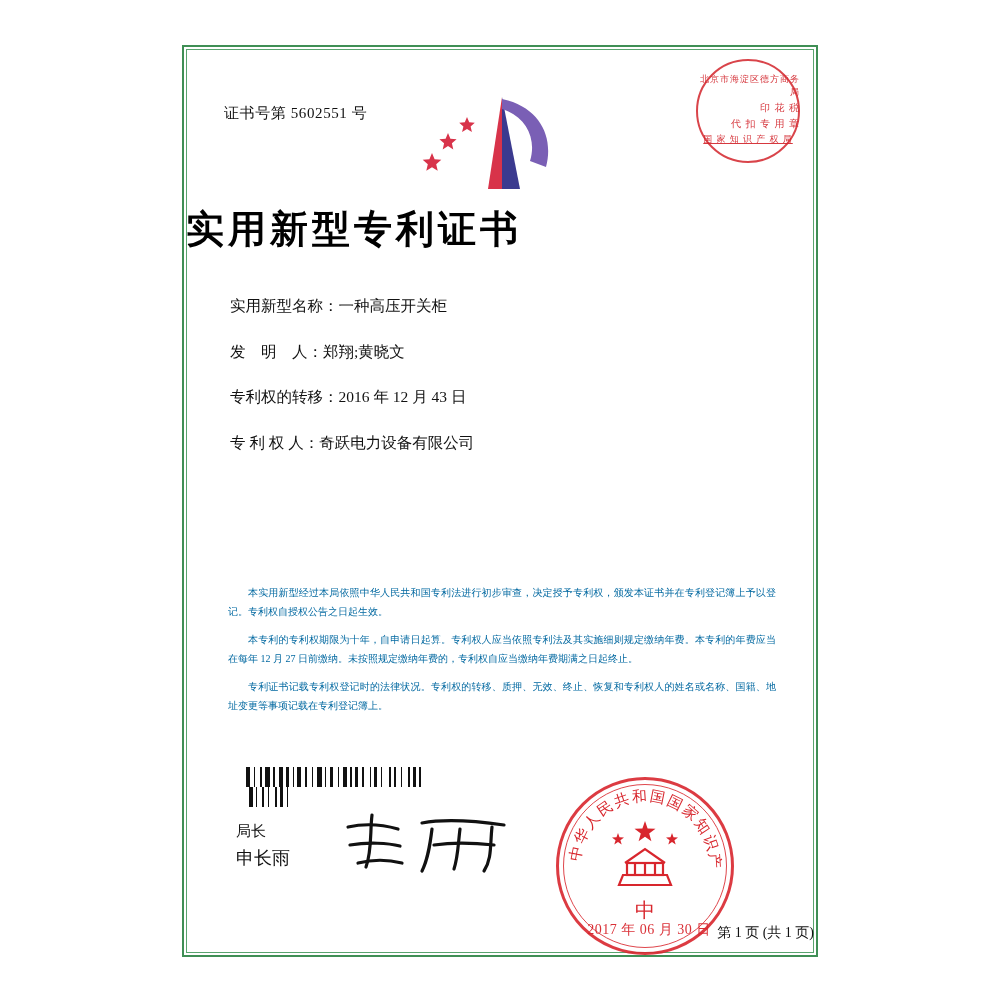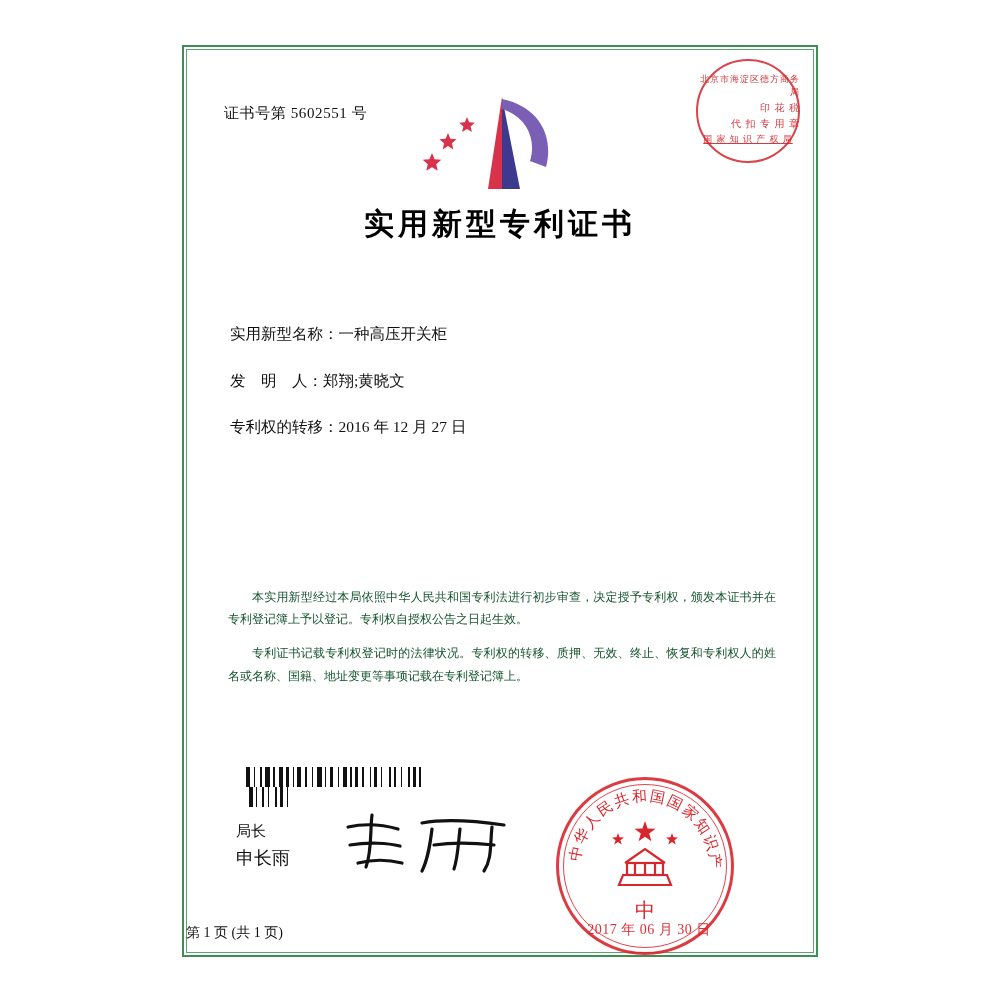--- a/index.html
+++ b/index.html
@@ -116,63 +116,61 @@
     opacity: 0.9;
     text-decoration: underline;
   }
 
   
   .title {
     position: absolute;
     left: 0;
     top: 155px;
     width: 628px;
-    text-align: center;
-    font-size: 30px;
+    font-size: 38px;
     font-weight: bold;
     letter-spacing: 4px;
     color: #000;
     font-family: "DejaVu Serif", serif;
   }
 
   
   .fields {
     position: absolute;
     left: 44px;
     top: 248px;
     width: 560px;
   }
   .field-row {
     font-size: 15.5px;
     line-height: 1.2;
     margin-bottom: 27px;
     color: #111;
     white-space: nowrap;
-    margin-top: 28px;
   }
   .field-label {
     display: inline;
   }
   .field-value {
     display: inline;
   }
 
   
   .paragraphs {
     position: absolute;
     left: 42px;
     top: 525px;
     width: 548px;
   }
   .para {
-    font-size: 12px;
+    font-size: 10px;
     line-height: 1.85;
     text-indent: 2em;
     text-align: justify;
-    color: #14532d;
+    color: #0369a1;
     margin-bottom: 2px;
   }
 
   
   .barcode {
     position: absolute;
     left: 60px;
     top: 718px;
     width: 178px;
     height: 20px;
@@ -245,21 +243,21 @@
     letter-spacing: 0.5px;
     opacity: 0.95;
   }
 
   
   .footer {
     position: absolute;
     left: 0;
     top: 875px;
     width: 628px;
-    text-align: left;
+    text-align: right;
     font-size: 14px;
     color: #111;
   }
 </style>
 </head>
 <body>
 
 <div class="certificate">
 
   <div class="border-outer"></div>
@@ -297,26 +295,30 @@
     <div class="title">实用新型专利证书</div>
 
     <div class="fields">
       <div class="field-row">
         <span class="field-label">实用新型名称：</span><span class="field-value">一种高压开关柜</span>
       </div>
       <div class="field-row">
         <span class="field-label">发　明　人：</span><span class="field-value">郑翔;黄晓文</span>
       </div>
       <div class="field-row">
-        <span class="field-label">专利权的转移：</span><span class="field-value">2016 年 12 月 27 日</span>
+        <span class="field-label">专利权的转移：</span><span class="field-value">2016 年 12 月 43 日</span>
+      </div>
+      <div class="field-row">
+        <span class="field-label">专 利 权 人：</span><span class="field-value">奇跃电力设备有限公司</span>
       </div>
     </div>
 
     <div class="paragraphs">
       <p class="para">本实用新型经过本局依照中华人民共和国专利法进行初步审查，决定授予专利权，颁发本证书并在专利登记簿上予以登记。专利权自授权公告之日起生效。</p>
+      <p class="para">本专利的专利权期限为十年，自申请日起算。专利权人应当依照专利法及其实施细则规定缴纳年费。本专利的年费应当在每年 12 月 27 日前缴纳。未按照规定缴纳年费的，专利权自应当缴纳年费期满之日起终止。</p>
       <p class="para">专利证书记载专利权登记时的法律状况。专利权的转移、质押、无效、终止、恢复和专利权人的姓名或名称、国籍、地址变更等事项记载在专利登记簿上。</p>
     </div>
 
     <div class="barcode"><span style="width: 4px; background: rgb(17, 17, 17);"></span><span style="width: 2px; background: transparent;"></span><span style="width: 1px; background: rgb(17, 17, 17);"></span><span style="width: 3px; background: transparent;"></span><span style="width: 2px; background: rgb(17, 17, 17);"></span><span style="width: 1px; background: transparent;"></span><span style="width: 5px; background: rgb(17, 17, 17);"></span><span style="width: 1px; background: transparent;"></span><span style="width: 2px; background: rgb(17, 17, 17);"></span><span style="width: 2px; background: transparent;"></span><span style="width: 4px; background: rgb(17, 17, 17);"></span><span style="width: 1px; background: transparent;"></span><span style="width: 3px; background: rgb(17, 17, 17);"></span><span style="width: 2px; background: transparent;"></span><span style="width: 1px; background: rgb(17, 17, 17);"></span><span style="width: 1px; background: transparent;"></span><span style="width: 4px; background: rgb(17, 17, 17);"></span><span style="width: 2px; background: transparent;"></span><span style="width: 2px; background: rgb(17, 17, 17);"></span><span style="width: 3px; background: transparent;"></span><span style="width: 1px; background: rgb(17, 17, 17);"></span><span style="width: 2px; background: transparent;"></span><span style="width: 5px; background: rgb(17, 17, 17);"></span><span style="width: 1px; background: transparent;"></span><span style="width: 1px; background: rgb(17, 17, 17);"></span><span style="width: 2px; background: transparent;"></span><span style="width: 3px; background: rgb(17, 17, 17);"></span><span style="width: 3px; background: transparent;"></span><span style="width: 1px; background: rgb(17, 17, 17);"></span><span style="width: 2px; background: transparent;"></span><span style="width: 4px; background: rgb(17, 17, 17);"></span><span style="width: 1px; background: transparent;"></span><span style="width: 2px; background: rgb(17, 17, 17);"></span><span style="width: 1px; background: transparent;"></span><span style="width: 3px; background: rgb(17, 17, 17);"></span><span style="width: 2px; background: transparent;"></span><span style="width: 2px; background: rgb(17, 17, 17);"></span><span style="width: 4px; background: transparent;"></span><span style="width: 1px; background: rgb(17, 17, 17);"></span><span style="width: 1px; background: transparent;"></span><span style="width: 3px; background: rgb(17, 17, 17);"></span><span style="width: 2px; background: transparent;"></span><span style="width: 1px; background: rgb(17, 17, 17);"></span><span style="width: 5px; background: transparent;"></span><span style="width: 2px; background: rgb(17, 17, 17);"></span><span style="width: 1px; background: transparent;"></span><span style="width: 2px; background: rgb(17, 17, 17);"></span><span style="width: 3px; background: transparent;"></span><span style="width: 1px; background: rgb(17, 17, 17);"></span><span style="width: 4px; background: transparent;"></span><span style="width: 2px; background: rgb(17, 17, 17);"></span><span style="width: 1px; background: transparent;"></span><span style="width: 3px; background: rgb(17, 17, 17);"></span><span style="width: 1px; background: transparent;"></span><span style="width: 2px; background: rgb(17, 17, 17);"></span><span style="width: 2px; background: transparent;"></span><span style="width: 4px; background: rgb(17, 17, 17);"></span><span style="width: 1px; background: transparent;"></span><span style="width: 1px; background: rgb(17, 17, 17);"></span><span style="width: 3px; background: transparent;"></span><span style="width: 2px; background: rgb(17, 17, 17);"></span><span style="width: 2px; background: transparent;"></span><span style="width: 1px; background: rgb(17, 17, 17);"></span><span style="width: 4px; background: transparent;"></span><span style="width: 2px; background: rgb(17, 17, 17);"></span><span style="width: 1px; background: transparent;"></span><span style="width: 3px; background: rgb(17, 17, 17);"></span><span style="width: 2px; background: transparent;"></span><span style="width: 1px; background: rgb(17, 17, 17);"></span><span style="width: 2px; background: transparent;"></span></div>
 
     <div class="sig-label">局长</div>
     <div class="sig-name">申长雨</div>
     <div class="sig-hand">
       <svg width="190" height="70" viewBox="0 0 190 70">
         <g fill="none" stroke="#111" stroke-width="3.2" stroke-linecap="round">

